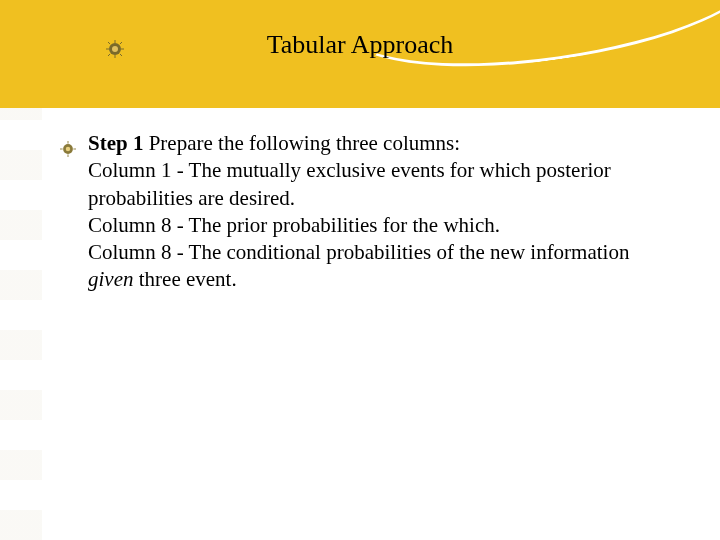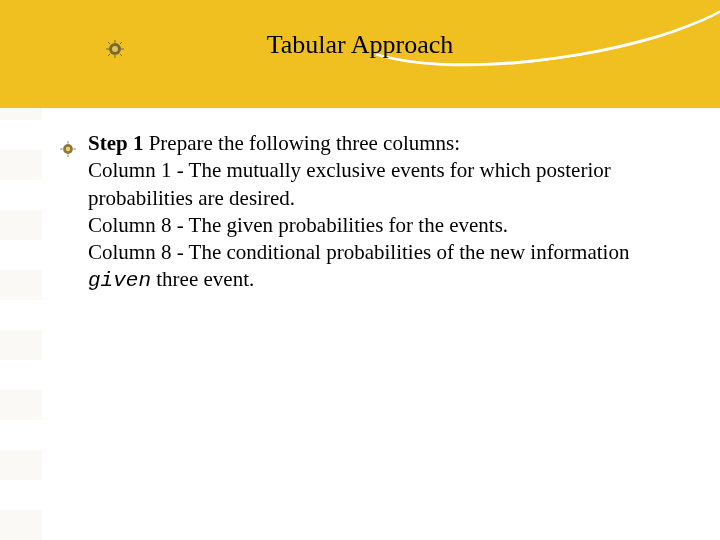--- a/index.html
+++ b/index.html
@@ -75,21 +75,21 @@
     align-items: flex-end;
   }
   .bullet-icon {
     flex: 0 0 22px;
     margin-top: 5px;
     margin-right: 6px;
   }
   .bullet-icon svg { display: block; }
   .strong { font-weight: bold; }
   .ul { }
-  .ital { font-style: italic; font-family: Liberation Mono, monospace; }
+  .ital { font-style: italic; }
   .indent-block {
     margin-left: 28px;
   }
 </style>
 </head>
 <body>
 
 <div class="header-band">
   <div class="swoosh"></div>
   <div class="title-icon">
@@ -129,19 +129,19 @@
     </div>
     <div>
       <span class="strong">Step 1</span><span>  Prepare the following three columns:</span>
     </div>
   </div>
   <div class="indent-block">
     <div>
       <span class="ul">Column 1</span><span> -  The mutually exclusive events for which posterior probabilities are desired.</span>
     </div>
     <div>
-      <span class="ul">Column 8</span><span> -  The given probabilities for the events.</span>
+      <span class="ul">Column 8</span><span> -  The prior probabilities for the which.</span>
     </div>
     <div>
       <span class="ul">Column 8</span><span> -  The conditional probabilities of the new information </span><span class="ital">given</span><span>  three event.</span>
     </div>
   </div>
 </div>
 
 </body></html>

